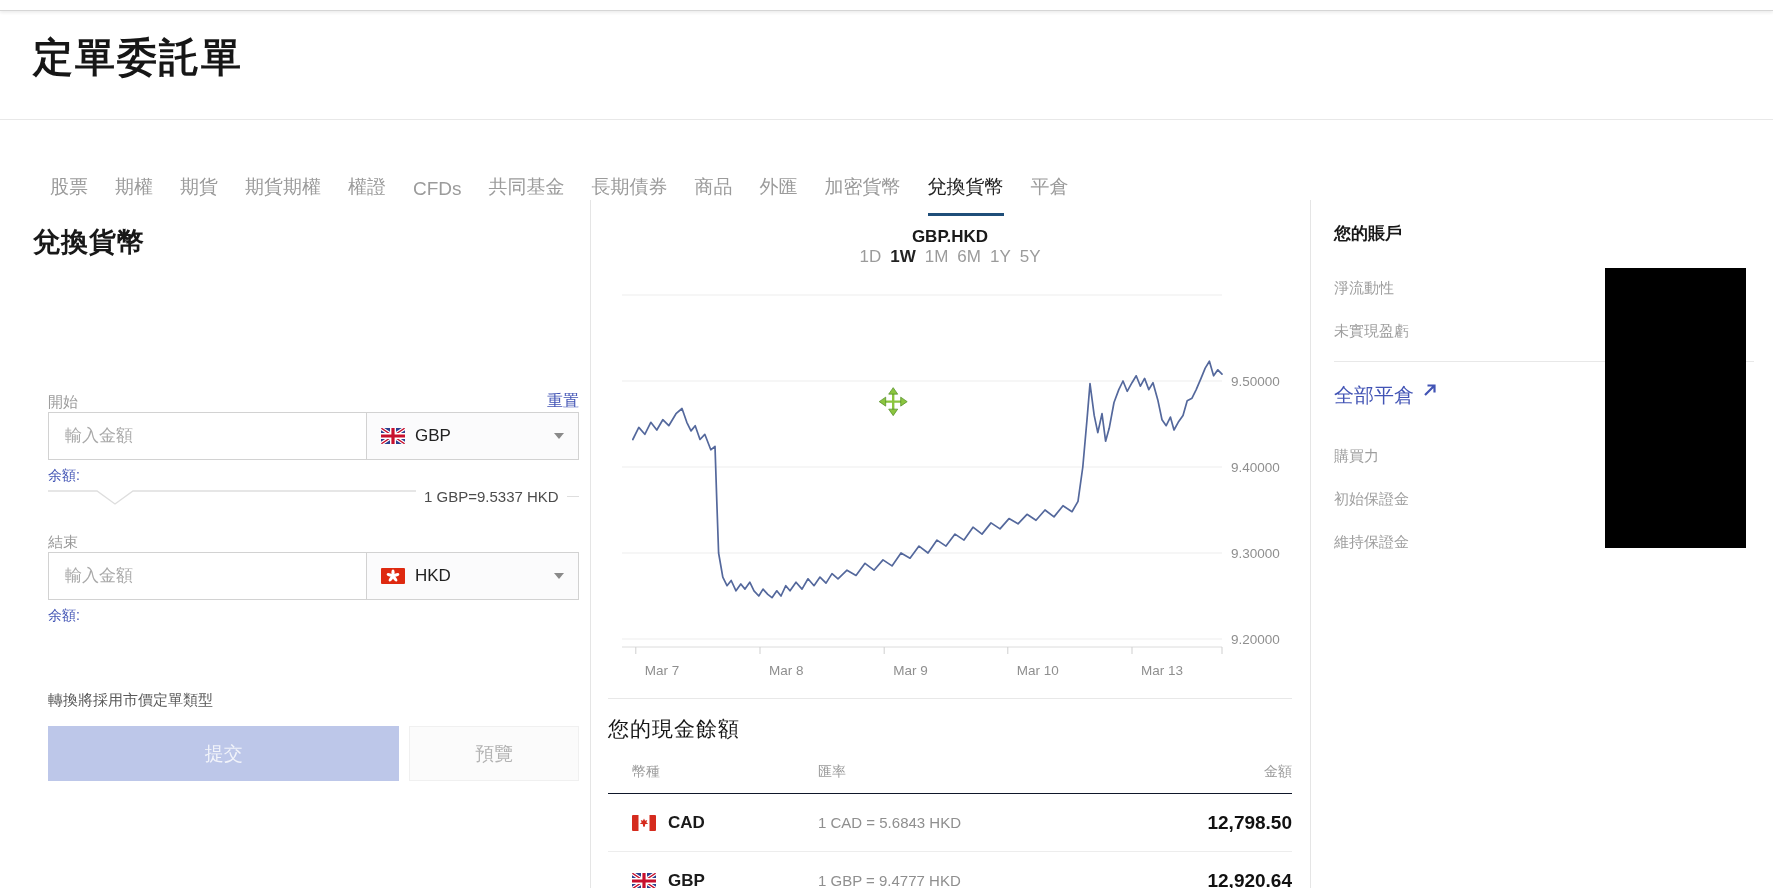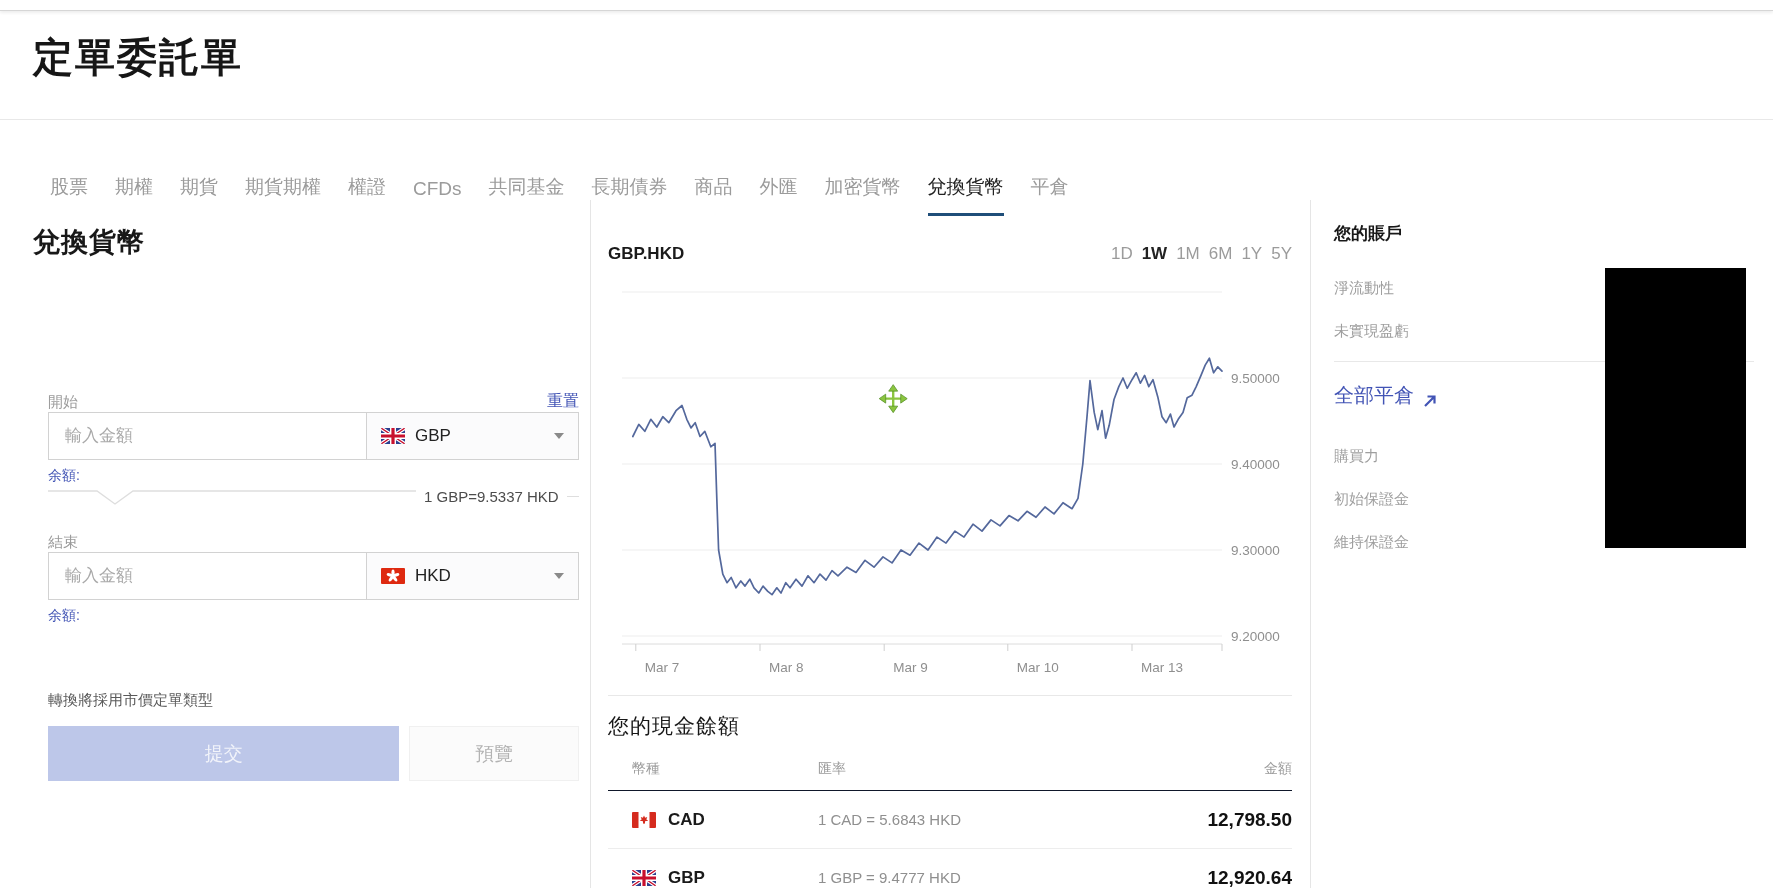--- a/index.html
+++ b/index.html
@@ -45,21 +45,21 @@
   .rate-tail { flex:1; height:1px; background:#dedede; }
   .note { margin-top:66px; font-size:15px; color:#5a5a5a; }
   .btn-row { margin-top:16px; display:flex; gap:10px;justify-content:center; }
   .submit-btn { width:352px; height:55px; background:#bdc7e9; border:none; color:#f2f4fa;
     font-size:19px; cursor:pointer; font-family:inherit; }
   .preview-btn { width:170px; height:55px; background:#fbfbfb; border:1px solid #f0f0f0; color:#b3b3b3;
     font-size:19px; cursor:pointer; font-family:inherit; }
 
   
   .mid-col { position:absolute; left:608px; top:200px; width:684px; }
-  .chart-header { margin-top:44px; display:flex; justify-content:space-between; align-items:center; }
+  .chart-header { margin-top:27px; display:flex; justify-content:space-between; align-items:center;flex-direction:column; }
   .chart-symbol { font-size:17px; font-weight:700; color:#1a1a1a; }
   .ranges { display:flex; gap:9px; }
   .range-btn { font-size:17px; color:#9b9b9b; cursor:pointer; }
   .range-btn.active { color:#222; font-weight:700; }
   .chart-wrap { margin-top:24px; position:relative; }
   .chart-divider { margin-top:3px; height:1px; background:#e8e8e8; }
   .cash-heading { margin-top:16px; font-size:21px; font-weight:400; color:#181818; letter-spacing:1px; }
   .cash-table { margin-top:20px; }
   .cash-head { display:flex; font-size:14px; color:#9b9b9b; padding:0 0 12px 0; border-bottom:1px solid #0f172a; }
   .cash-row { display:flex; align-items:center; height:58px; border-bottom:1px solid #ededed; }
@@ -70,21 +70,21 @@
   .cur-code { font-size:17px; font-weight:700; color:#1a1a1a; }
   .rate-cell { font-size:15px; color:#8f8f8f; }
   .amt-cell { font-size:19px; font-weight:700; color:#111; }
 
   
   .right-col { position:absolute; left:1334px; top:200px; width:420px; }
   .acct-heading { margin-top:22px; font-size:17px; font-weight:700; color:#181818; }
   .acct-item { font-size:15px; color:#9e9e9e; margin-top:24px; }
   .acct-item.first { margin-top:34px; }
   .acct-divider { margin-top:20px; height:1px; background:#e8e8e8; }
-  .close-all { margin-top:20px; font-size:20px; color:#4254b5; display:flex; align-items:flex-end; gap:8px; cursor:pointer; }
+  .close-all { margin-top:20px; font-size:20px; color:#4254b5; display:flex; align-items:flex-start; gap:8px; cursor:pointer; }
   .gap-lg { margin-top:38px; }
   .redacted { position:absolute; left:271px; top:68px; width:141px; height:280px; background:#000; }
 </style>
 </head>
 <body>
 
 <div class="top-edge"></div>
 
 <h1 class="page-title">定單委託單</h1>
 <div class="title-rule"></div>

